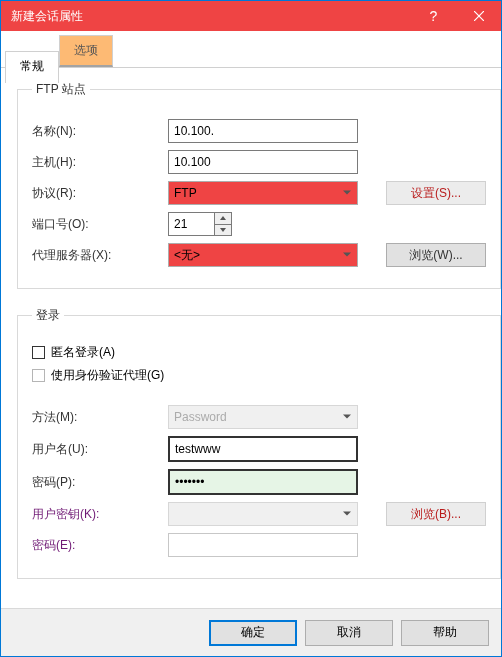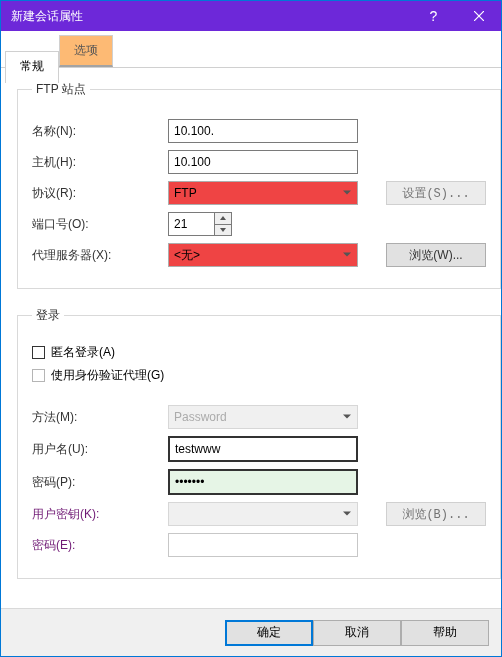--- a/index.html
+++ b/index.html
@@ -2,21 +2,21 @@
 <html><head>
   <meta charset="utf-8">
   <style>
     * { box-sizing: border-box; font-family: "Microsoft YaHei", "Segoe UI", sans-serif; font-size: 12px; }
     body { margin: 0; background: #ccc; }
     .window {
       width: 502px; height: 657px; background: #fff;
       border: 1px solid #0078d7; display: flex; flex-direction: column;
     }
     .titlebar {
-      height: 30px; background: #6d28d9; color: #fff;
+      height: 30px; background: #ef4444; color: #fff;
       display: flex; align-items: center; padding-left: 10px;
     }
     .titlebar .title { flex: 1; }
     .titlebar .btn {
       width: 45px; height: 30px; display: flex; align-items: center; justify-content: center;
       font-size: 14px; font-family: "Segoe UI Symbol", sans-serif;
     }
     .titlebar .btn.close svg { width: 10px; height: 10px; stroke: #fff; stroke-width: 1.2; }
     .tabs {
       display: flex; background: #fff; padding: 4px 4px 0 4px;
@@ -53,31 +53,31 @@
     .num-wrap input { width: 46px; border-right: none; }
     .spinner { display: flex; flex-direction: column; width: 18px; }
     .spinner div { flex:1; border:1px solid #7a7a7a; background:#efefef; display:flex; align-items:center; justify-content:center; }
     .spinner div svg { width:6px; height:4px; fill:#555; }
     .spinner div + div { border-top: none; }
     .btnw {
       height: 24px; border: 1px solid #adadad; background: #e1e1e1;
       display: flex; align-items: center; justify-content: center; padding: 0 4px;
       color: #333;
     }
-    .btnw.disabled { color: #737373; background: #ececec; border-color: #d0d0d0; font-family: Liberation Mono, monospace; }
+    .btnw.disabled { color: #b91c1c; background: #ececec; border-color: #d0d0d0; }
     .checkbox-row { display: flex; align-items: center; margin: 6px 0; }
     .chk { width: 13px; height: 13px; border: 1px solid #333; margin-right: 6px; background: #fff; }
     .chk.disabled { border-color: #b5b5b5; }
     .checkbox-row.disabled { color: #000000; align-items: center; }
     .wide-select .field { flex: 0 0 190px; }
     .password-field { background: #e6f5e6 !important; border: 2px solid #333 !important; height: 26px !important; }
     .username-field { border: 2px solid #333 !important; height: 26px !important; }
     .footer {
       height: 48px; border-top: 1px solid #d9d9d9; background: #f0f0f0;
-      display: flex; justify-content: flex-end; align-items: center; gap: 0;
+      display: flex; justify-content: flex-end; align-items: center; gap: 8px;
       padding: 0 12px;
     }
     .footer .fbtn {
       width: 88px; height: 26px; border: 1px solid #adadad; background: #e1e1e1;
       display: flex; align-items: center; justify-content: center;
     }
     .footer .fbtn.default { border: 1px solid #0078d7; box-shadow: inset 0 0 0 1px #0078d7; }
     input.disabled { background: #fff; border-color: #c7c7c7; color: #aaa; }
   </style>
 </head>

